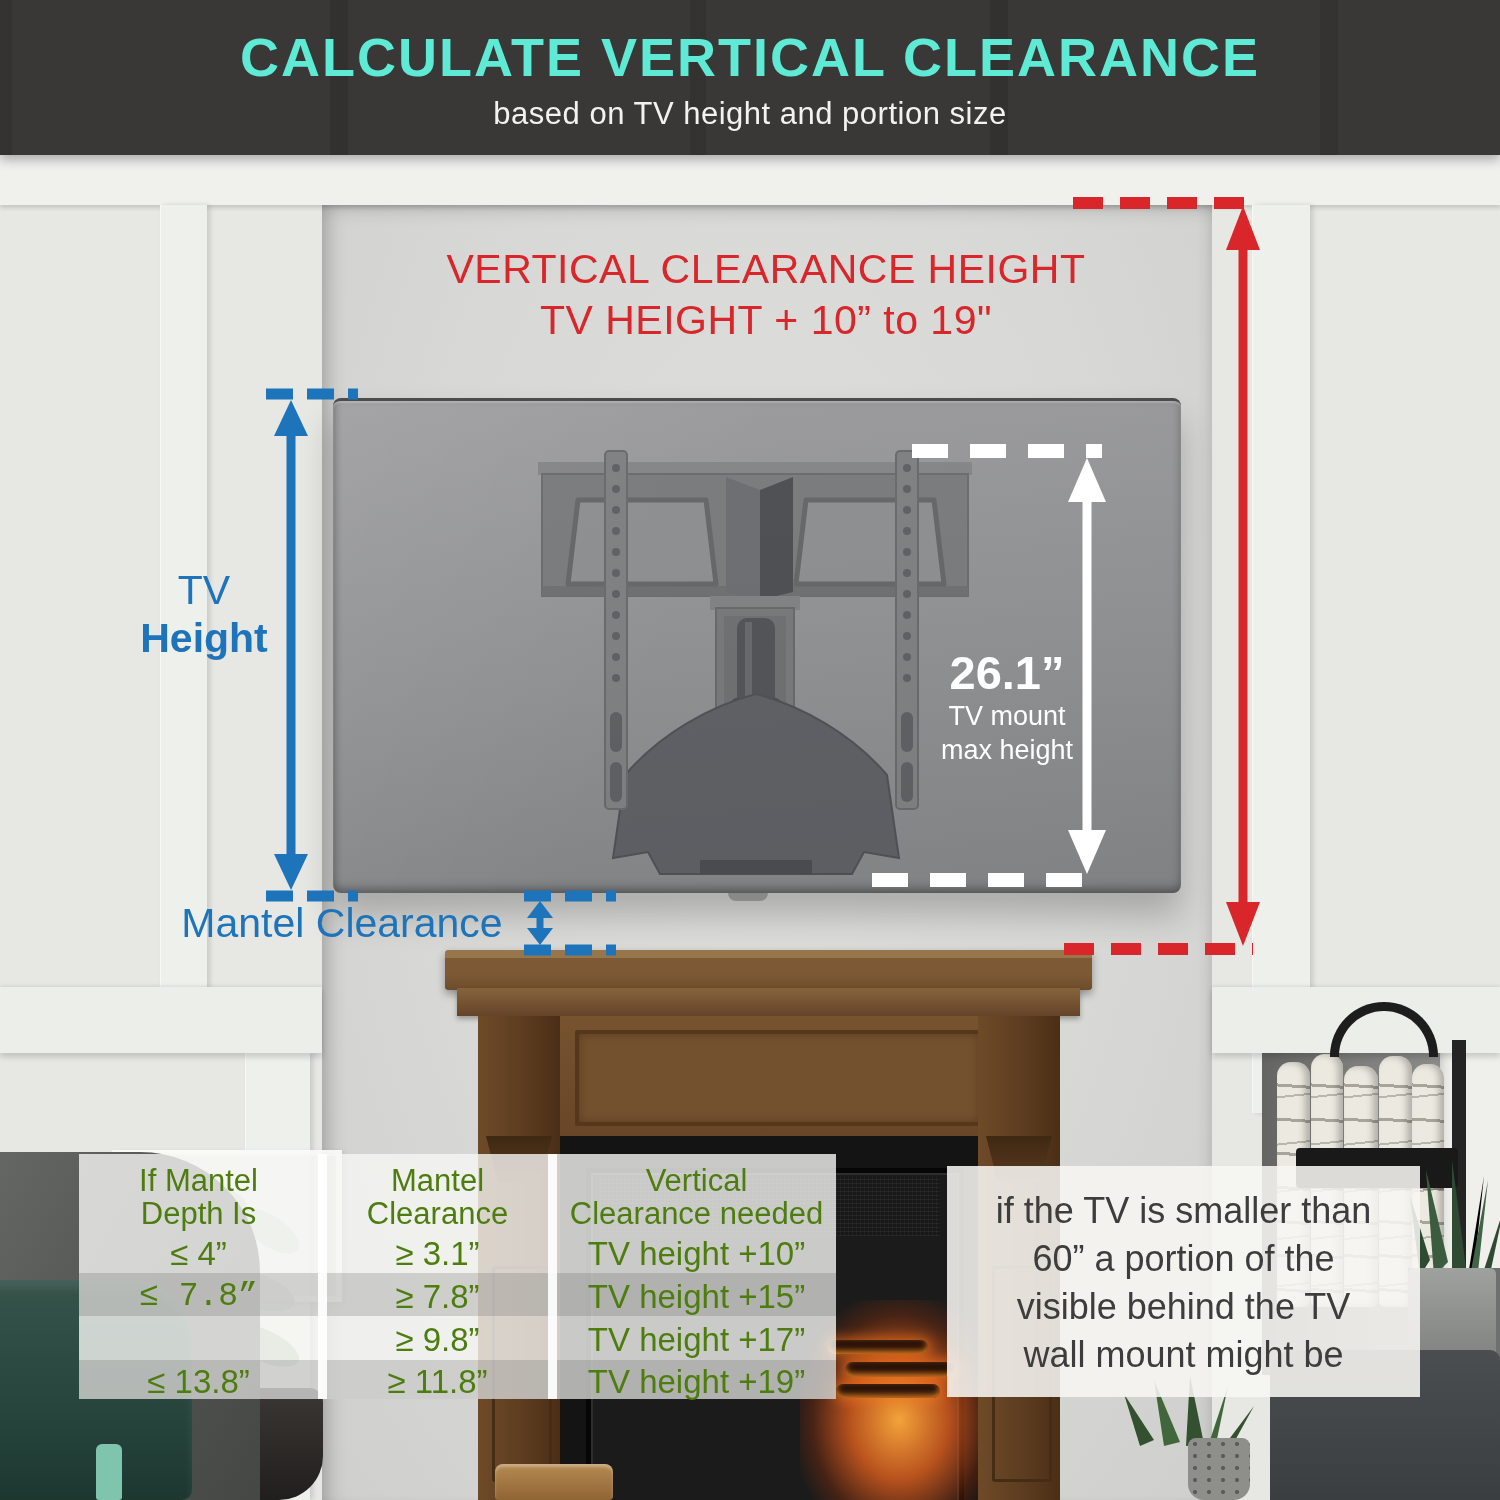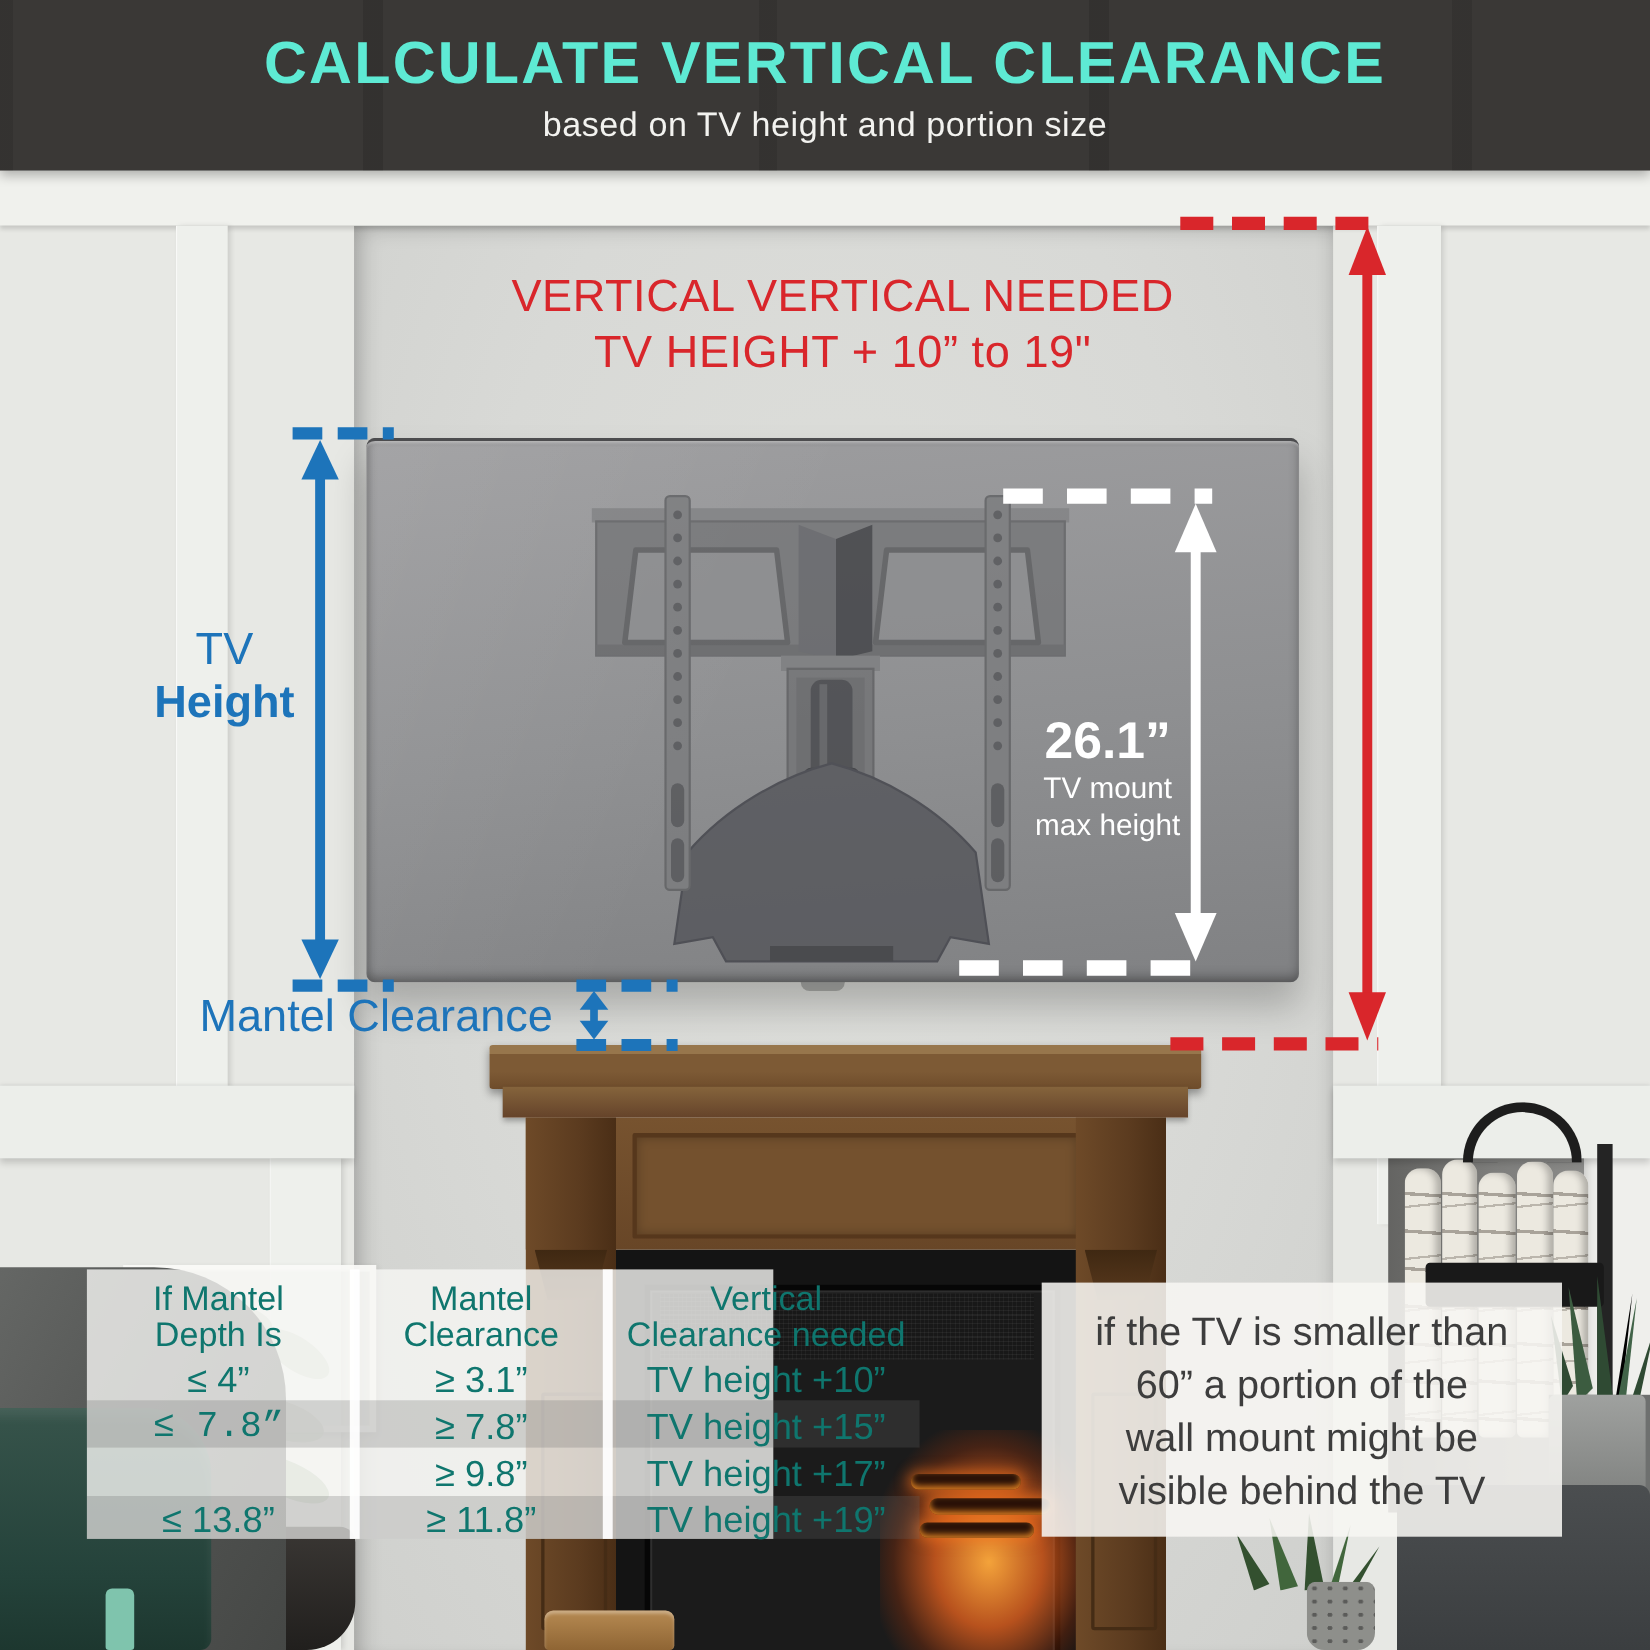--- a/index.html
+++ b/index.html
@@ -86,22 +86,22 @@
   .tv .sheen{position:absolute;inset:0;border-radius:8px;
       background:linear-gradient(115deg,rgba(255,255,255,.08) 0%,transparent 42%);}
   .mount-tab{left:728px;top:889px;width:40px;height:12px;z-index:9;background:#a9aaa7;border-radius:0 0 8px 8px;}
   
   .anno-svg{left:0;top:0;width:1500px;height:1500px;z-index:20;pointer-events:none;}
   .lbl{z-index:25;text-align:center;white-space:nowrap;}
   .lbl-red{color:#d9262b;font-size:41px;font-weight:400;letter-spacing:.5px;}
   .lbl-blue{color:#1d74ba;font-size:41px;font-weight:500;}
   .lbl-white{color:#fff;}
   
-  .spec-table{left:79px;top:1154px;width:624px;height:245px;z-index:40;
-      background:rgba(246,246,244,.80);color:#0f766e;}
+  .spec-table{left:79px;top:1154px;width:757px;height:245px;z-index:40;
+      background:rgba(246,246,244,.80);color:#4d7c0f;}
   .spec-table .sep{position:absolute;top:0;width:9px;height:245px;background:rgba(255,255,255,.92);}
   .spec-table .stripe{position:absolute;left:0;width:757px;height:43px;background:rgba(105,105,105,.25);}
   .spec-col{position:absolute;top:0;height:245px;}
   .spec-head{position:absolute;top:10px;left:0;width:100%;text-align:center;font-size:31px;line-height:33px;}
   .spec-cell{position:absolute;left:0;width:100%;text-align:center;font-size:33px;}
   
   .note{left:947px;top:1166px;width:473px;height:231px;z-index:40;
       background:rgba(247,246,243,.88);color:#3d3d3d;font-size:36px;text-align:center;padding-top:21px;box-sizing:border-box;line-height:48px;}
 </style>
 </head>
@@ -286,21 +286,21 @@
 
     <g stroke="#ffffff" fill="#ffffff">
       <line x1="912" y1="451" x2="1102" y2="451" stroke-width="14" stroke-dasharray="36 22"></line>
       <line x1="872" y1="880" x2="1102" y2="880" stroke-width="14" stroke-dasharray="36 22"></line>
       <line x1="1087" y1="496" x2="1087" y2="836" stroke-width="9"></line>
       <polygon points="1087,458 1068,502 1106,502" stroke="none"></polygon>
       <polygon points="1087,874 1068,830 1106,830" stroke="none"></polygon>
     </g>
   </svg>
 
-  <div class="abs lbl lbl-red" style="left:366px;top:246px;width:800px;">VERTICAL VERTICAL NEEDED</div>
+  <div class="abs lbl lbl-red" style="left:366px;top:246px;width:800px;">VERTICAL CLEARANCE HEIGHT</div>
   <div class="abs lbl lbl-red" style="left:366px;top:297px;width:800px;">TV HEIGHT + 10” to 19"</div>
 
   <div class="abs lbl lbl-blue" style="left:104px;top:567px;width:200px;">TV</div>
   <div class="abs lbl lbl-blue" style="left:104px;top:615px;width:200px;font-weight:bold;">Height</div>
 
   <div class="abs lbl lbl-blue" style="left:142px;top:900px;width:400px;">Mantel Clearance</div>
 
   <div class="abs lbl lbl-white" style="left:907px;top:645px;width:200px;font-size:47px;font-weight:700;">26.1”</div>
   <div class="abs lbl lbl-white" style="left:907px;top:701px;width:200px;font-size:27px;">TV mount</div>
   <div class="abs lbl lbl-white" style="left:907px;top:735px;width:200px;font-size:27px;">max height</div>
@@ -340,22 +340,22 @@
       <div class="spec-cell" style="top:81px;">TV height +10”</div>
       <div class="spec-cell" style="top:124px;">TV height +15”</div>
       <div class="spec-cell" style="top:167px;">TV height +17”</div>
       <div class="spec-cell" style="top:209px;">TV height +19”</div>
     </div>
   </div>
 
   <div class="abs note">
     <div>if the TV is smaller than</div>
     <div>60” a portion of the</div>
+    <div>visible behind the TV</div>
     <div>wall mount might be</div>
-    <div>visible behind the TV</div>
   </div>
 
   <div class="abs hdr">
     <div class="stripes"></div>
     <div class="hdr-title">CALCULATE VERTICAL CLEARANCE</div>
     <div class="hdr-sub">based on TV height and portion size</div>
   </div>
 
 </div>
 

